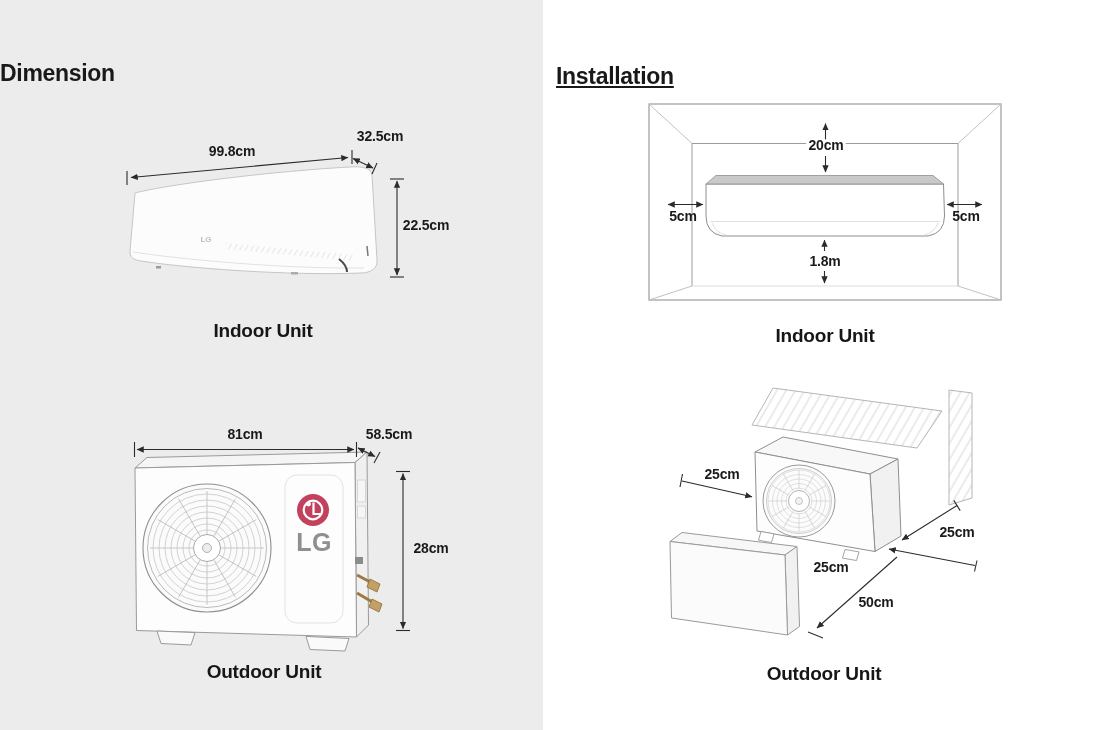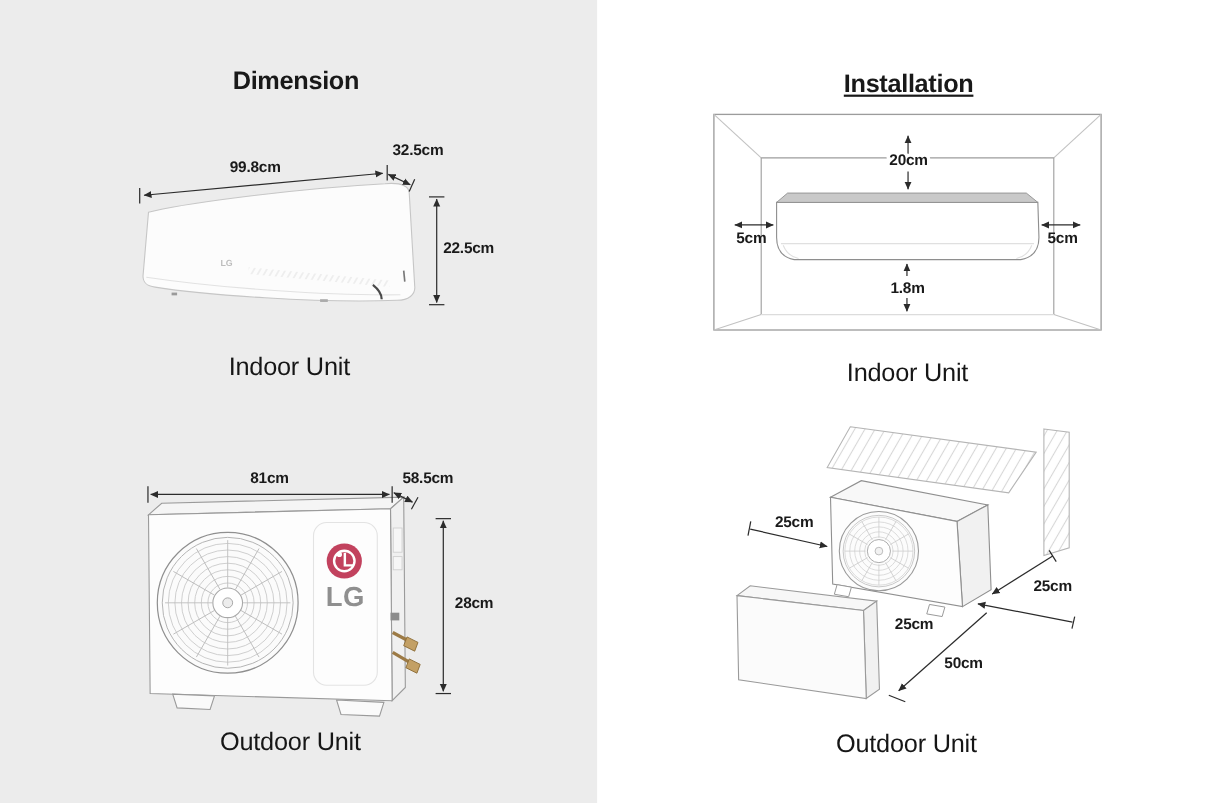--- a/index.html
+++ b/index.html
@@ -1,22 +1,22 @@
 <!DOCTYPE html>
 <html><head>
 <meta charset="utf-8">
 <style>
   html,body{margin:0;padding:0;background:#ffffff;}
   .canvas{position:relative;width:1100px;height:730px;overflow:hidden;
           font-family:"Liberation Sans",sans-serif;background:#ffffff;}
   .bg-left{position:absolute;left:0;top:0;width:543px;height:730px;background:#ececec;}
   .bg-right{position:absolute;left:543px;top:0;width:557px;height:730px;background:#ffffff;}
   .panel-title{position:absolute;font-size:23px;font-weight:bold;color:#191919;
-               text-align:center;letter-spacing:-0.3px;}
-  .unit-label{position:absolute;font-size:23px;font-weight:400;color:#161616;
+               text-align:left;letter-spacing:-0.3px;}
+  .unit-label{position:absolute;font-size:19px;font-weight:700;color:#161616;
               text-align:center;letter-spacing:-0.2px;}
   svg.art{position:absolute;left:0;top:0;}
   .dim-label{font-family:"Liberation Sans",sans-serif;font-size:14px;font-weight:600;
              fill:#1a1a1a;text-anchor:middle;letter-spacing:-0.2px;}
   .halo-white{paint-order:stroke;stroke:#ffffff;stroke-width:6px;stroke-linejoin:round;}
   .dimline{stroke:#2b2b2b;stroke-width:1.1;fill:none;}
   .tick{stroke:#2b2b2b;stroke-width:1.1;fill:none;}
   .art-stroke{stroke:#9a9a9a;stroke-width:1;}
   .lg-logo-text{font-family:"Liberation Sans",sans-serif;font-size:25px;font-weight:bold;
                 fill:#8f8f8f;text-anchor:middle;letter-spacing:0.5px;}

